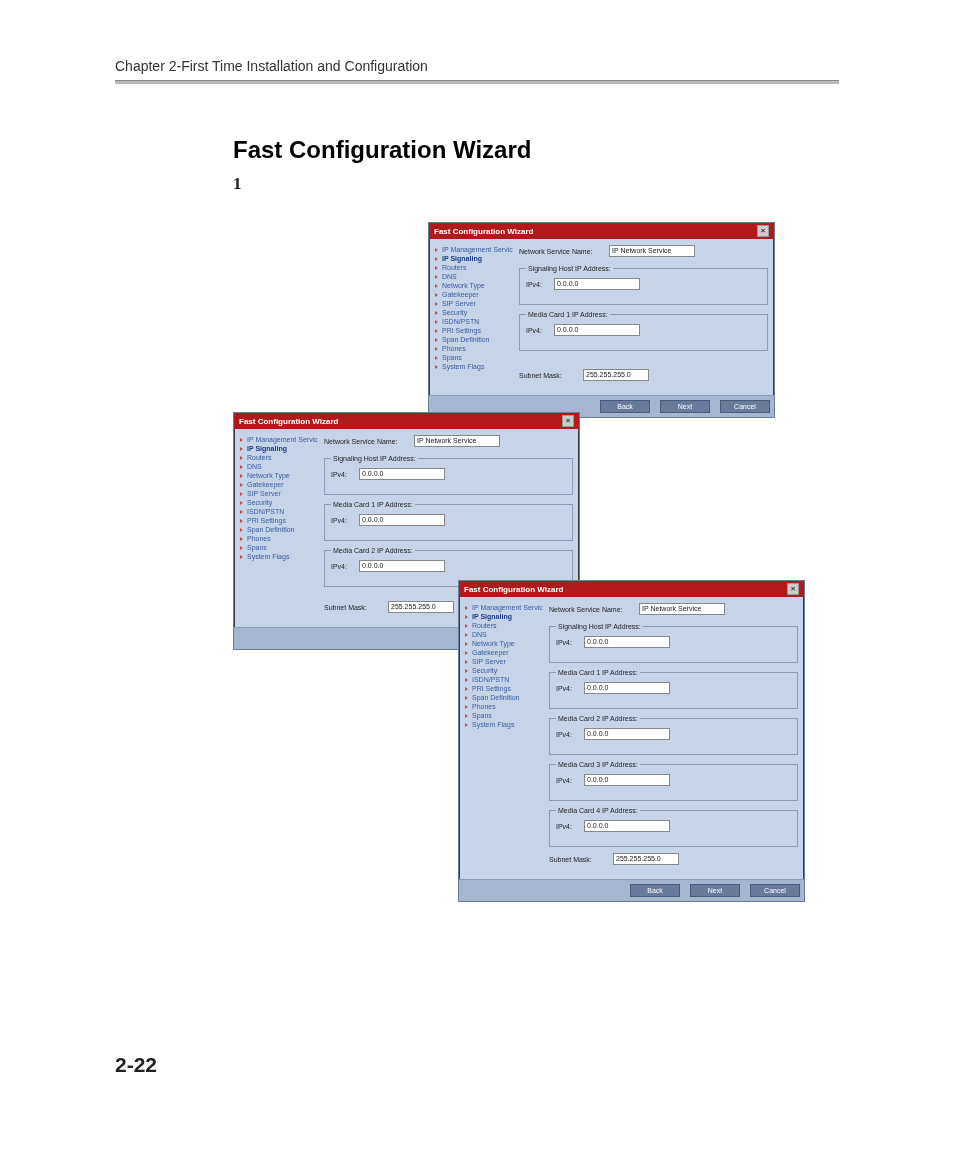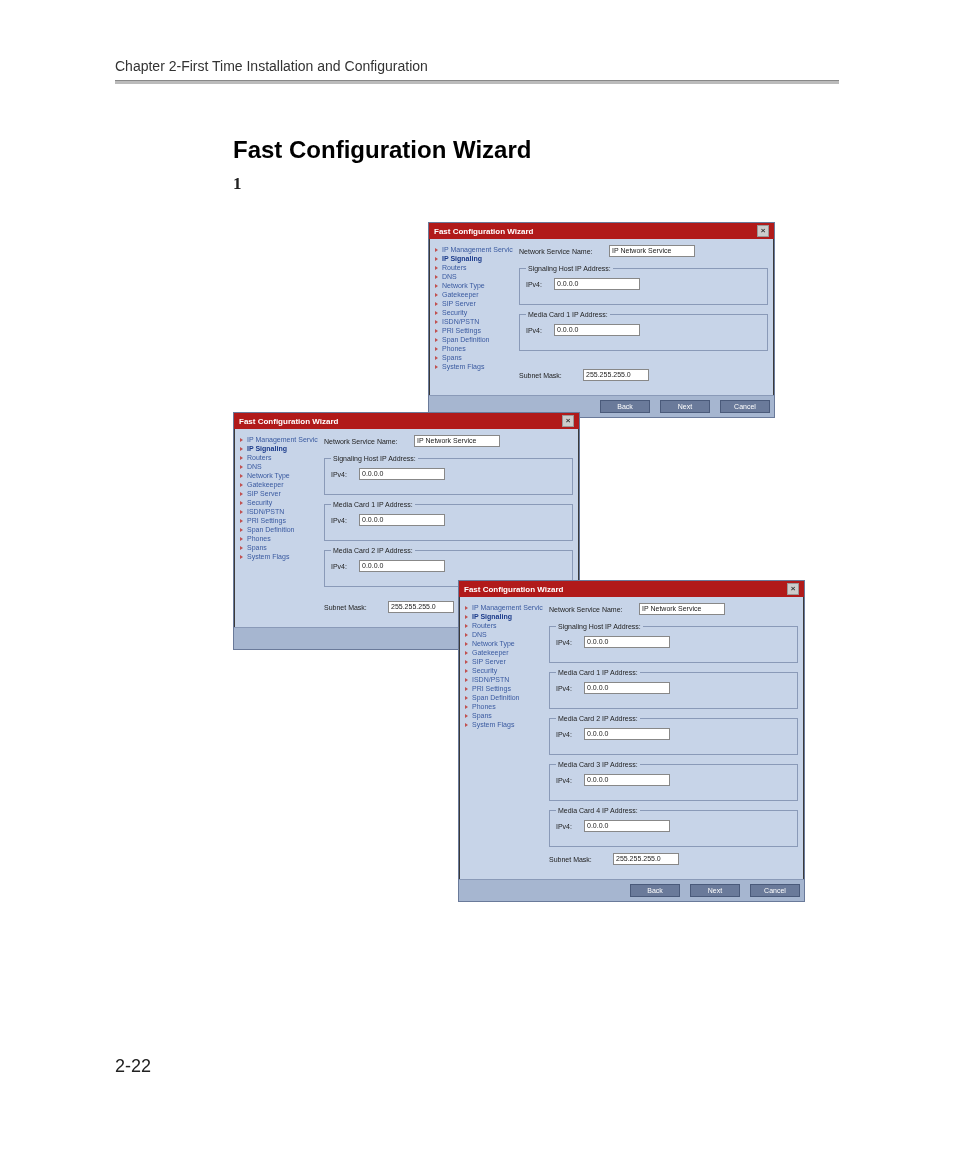--- a/index.html
+++ b/index.html
@@ -5,21 +5,21 @@
   html,body{margin:0;padding:0;background:#fff;font-family:"Times New Roman",Georgia,serif;color:#222;}
   .page{width:954px;height:1155px;position:relative;box-sizing:border-box;padding:58px 115px 0 115px;}
   .chapter-line{font-family:"Helvetica Neue",Arial,sans-serif;font-size:14px;color:#333;}
   .rule{height:3px;background:#bbb;border-top:1px solid #888;margin-top:6px;}
   .content{margin-top:52px;margin-left:118px;}
   h2.title{font-family:"Helvetica Neue",Arial,sans-serif;font-weight:700;font-size:24px;margin:0 0 10px 0;color:#000;}
   .step{display:flex;font-size:17px;}
   .step .num{font-weight:700;width:34px;}
   .step .txt{}
   .step .bold{font-weight:700;}
-  .page-num{position:absolute;left:115px;bottom:78px;font-family:"Helvetica Neue",Arial,sans-serif;font-weight:400;font-size:18px;margin-top:48px;}
+  .page-num{position:absolute;left:115px;bottom:78px;font-family:"Helvetica Neue",Arial,sans-serif;font-weight:700;font-size:21px;margin-top:48px;}
   .figs{position:relative;margin-top:28px;height:640px;}
 
   .wiz{position:absolute;border:1px solid #6a7a9a;background:#c7d4e8;font-family:Arial,Helvetica,sans-serif;font-size:8px;box-shadow:0 0 0 1px #3a3a3a inset;}
   .wiz .titlebar{background:#b11a1a;color:#fff;font-weight:700;font-size:8px;padding:2px 5px;display:flex;justify-content:space-between;align-items:center;}
   .wiz .titlebar .x{background:#ccc;color:#333;width:10px;height:10px;display:flex;align-items:center;justify-content:center;font-size:8px;border:1px solid #999;line-height:1;}
   .wiz .body{display:flex;padding:6px;gap:6px;}
   .wiz .side{width:78px;}
   .wiz .side .item{color:#3a5aa0;font-size:7px;padding:1px 0 1px 7px;position:relative;white-space:nowrap;overflow:hidden;}
   .wiz .side .item::before{content:"";position:absolute;left:0;top:3px;border-left:3px solid #c05050;border-top:2px solid transparent;border-bottom:2px solid transparent;}
   .wiz .side .item.active{font-weight:700;color:#1a3a8a;}

